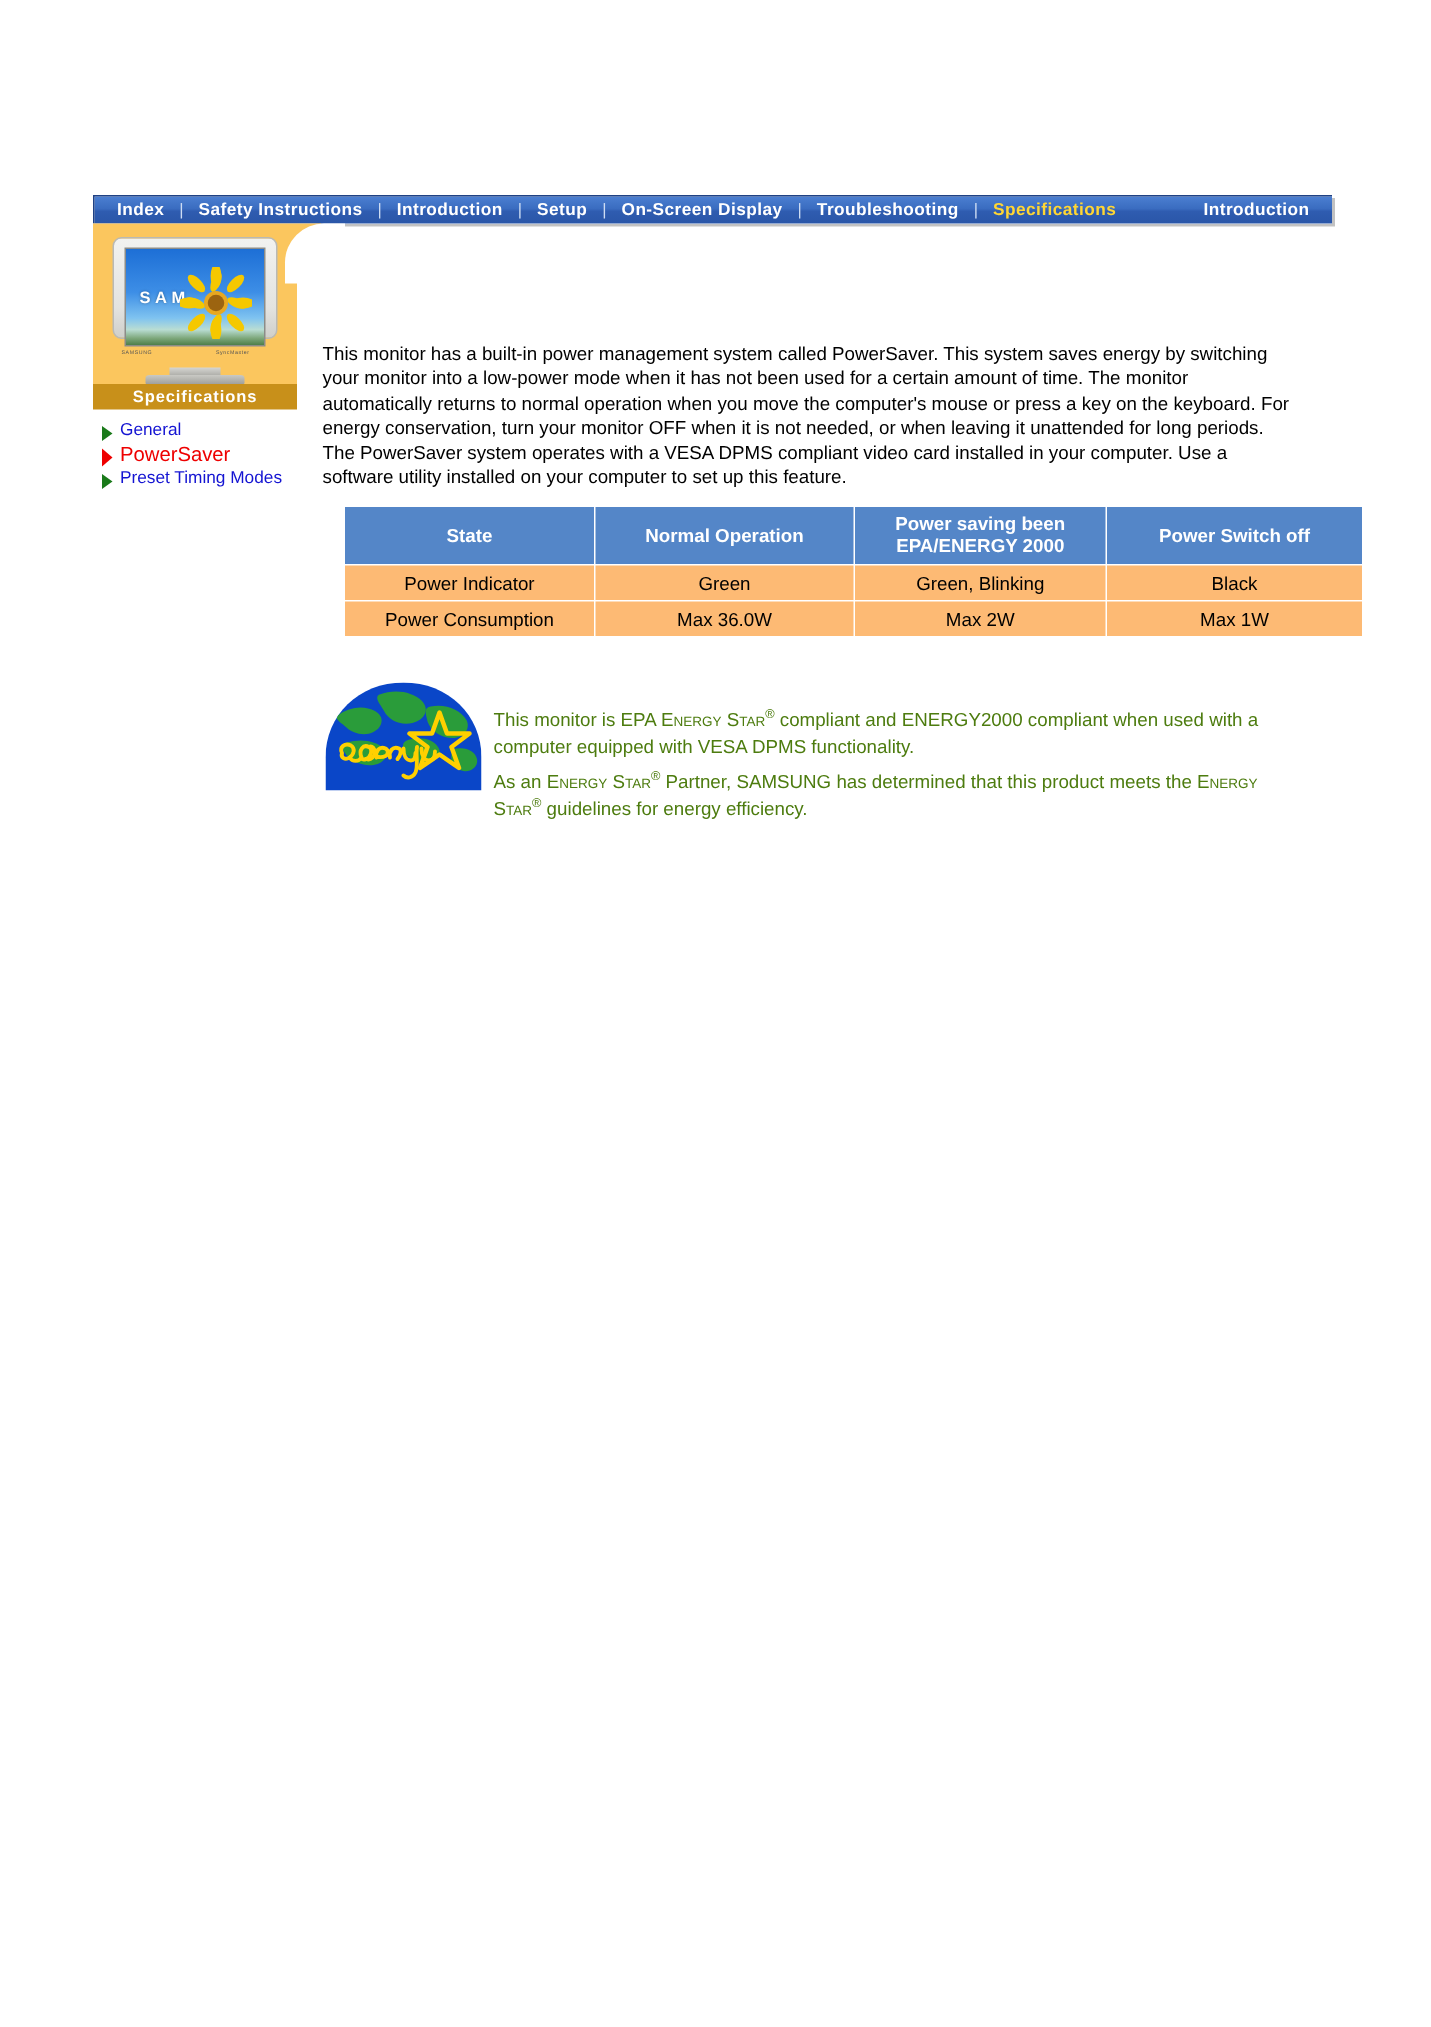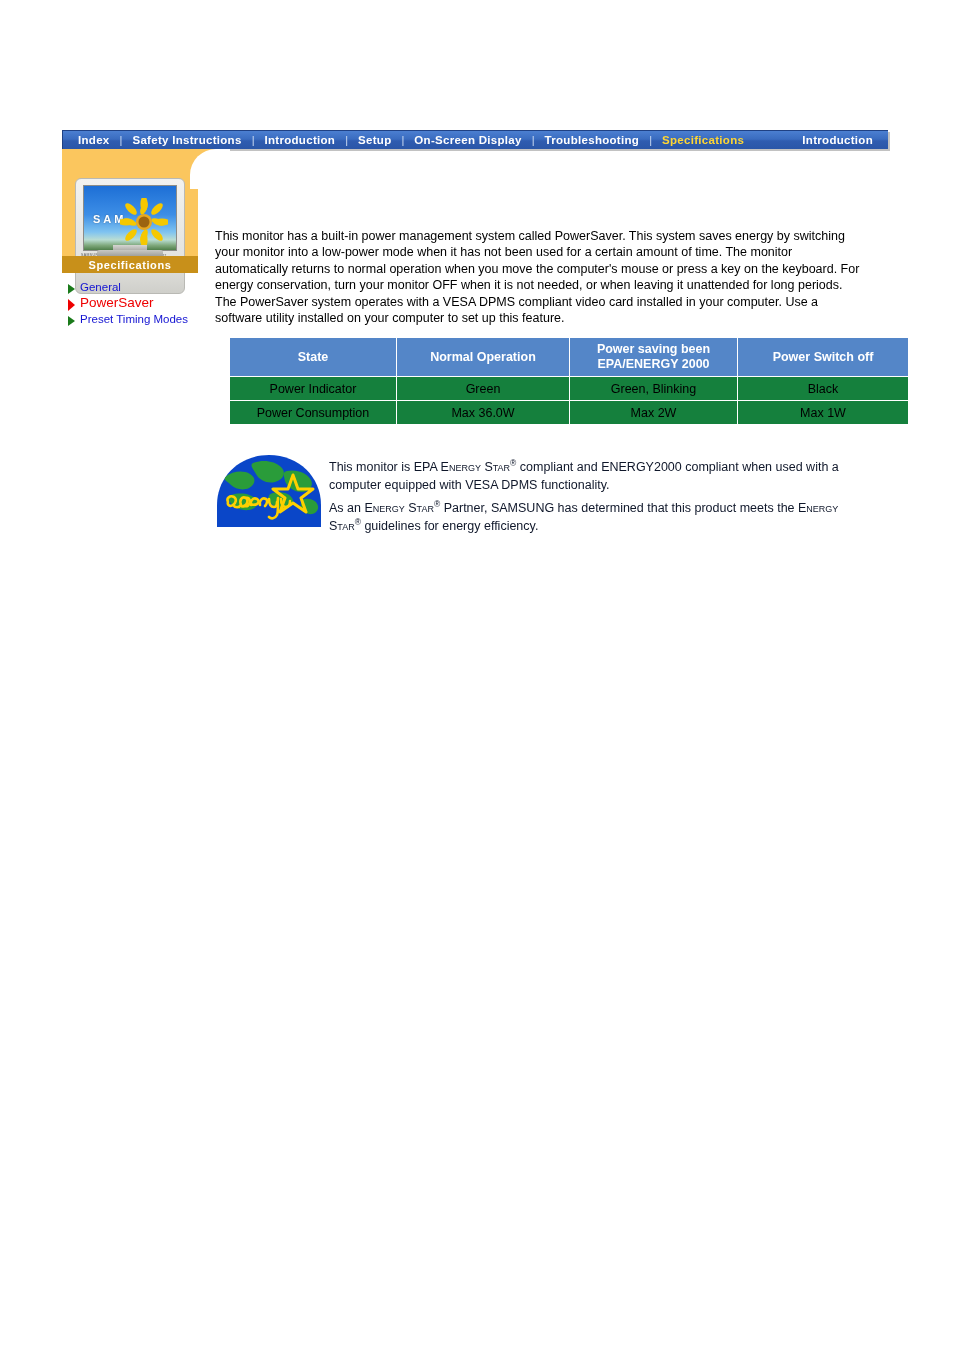--- a/index.html
+++ b/index.html
@@ -82,26 +82,25 @@
   #monitor-thumb {
     position: absolute;
     left: 75px;
     top: 158px;
     width: 110px;
     height: 98px;
   }
   .mon-bezel {
     position: absolute;
     left: 0; top: 0;
-    width: 110px; height: 116px;
+    width: 110px; height: 68px;
     background: linear-gradient(to bottom, #f2f2f0 0%, #e3e3e0 70%, #cfcfca 100%);
     border-radius: 6px;
     border: 1px solid #b9b9b4;
     box-sizing: border-box;
-    margin-top: 20px;
   }
   .mon-screen {
     position: absolute;
     left: 7px; top: 6px;
     width: 94px; height: 66px;
     background:
       linear-gradient(to bottom, #1d6fd6 0%, #3d8ee6 45%, #7fc3f0 72%, #b9ddd3 84%, #7da77a 93%, #4f7f4a 100%);
     border: 1px solid #8c8c88;
     box-sizing: border-box;
     overflow: hidden;
@@ -228,21 +227,21 @@
     color: #ffffff;
     font-size: 12.5px;
     font-weight: bold;
     height: 38px;
     text-align: center;
     vertical-align: middle;
     line-height: 15px;
     padding: 0 4px;
   }
   #power-table td {
-    background: #15803d;
+    background: #fdba74;
     color: #000000;
     font-size: 12.5px;
     height: 23px;
     text-align: center;
     vertical-align: middle;
     padding: 0 4px;
   }
   .col-state   { width: 158px; }
   .col-normal  { width: 164px; }
   .col-saving  { width: 159px; }
@@ -260,22 +259,23 @@
   #energy-logo {
     flex: 0 0 auto;
     width: 104px;
     height: 72px;
     margin-right: 8px;
   }
   #energy-text {
     flex: 1 1 auto;
     font-size: 12.5px;
     line-height: 17.5px;
-    color: #0f172a;
+    color: #4d7c0f;
     padding-top: 4px;
+    margin-top: 13px;
   }
   .sc { font-variant: small-caps; }
   sup { font-size: 8.5px; vertical-align: super; line-height: 0; }
   .para2 { margin-top: 6px; }
 </style>
 </head>
 <body>
 
 <div id="nav-bar">
   <span class="nav-item">Index</span>

